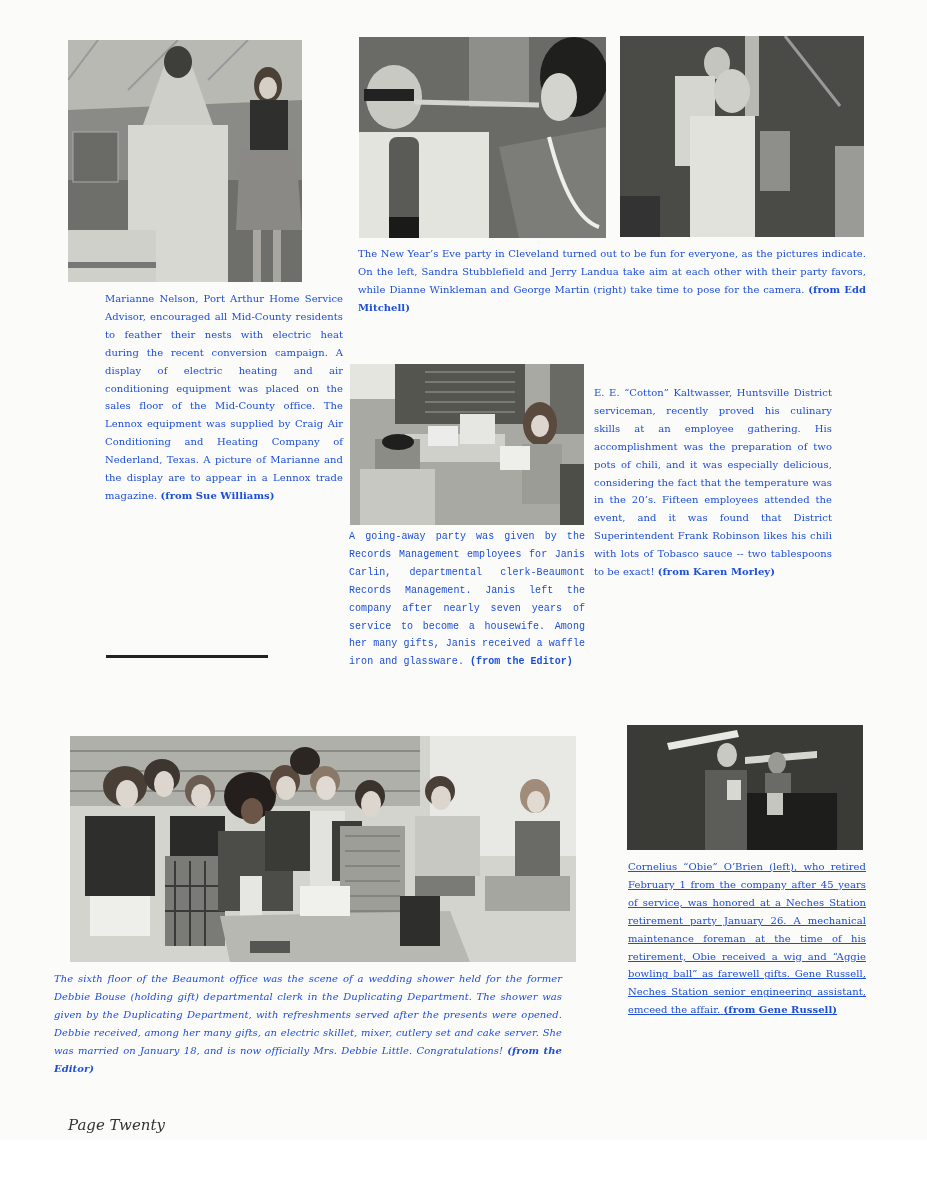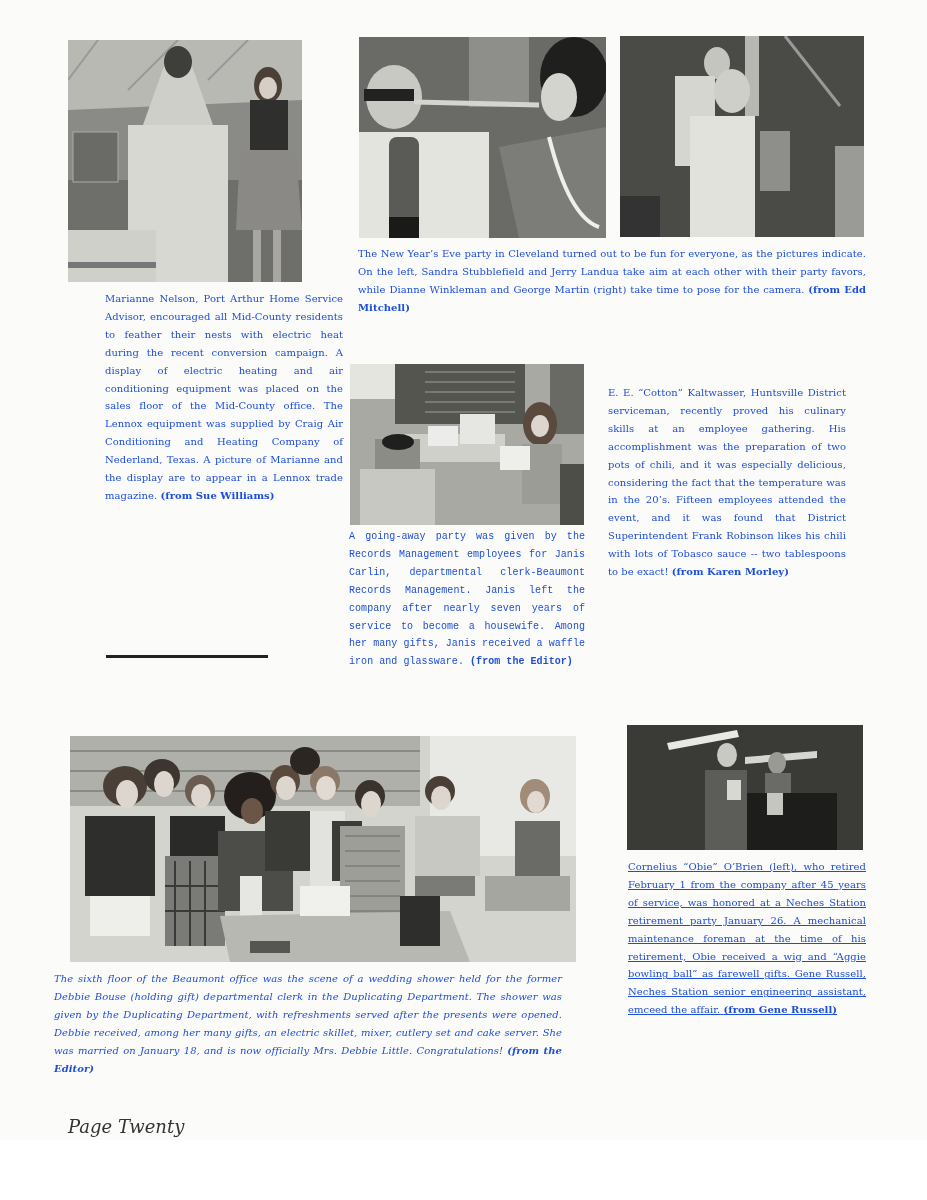--- a/index.html
+++ b/index.html
@@ -25,21 +25,21 @@
       letter-spacing: 0.05px;
     }
     .caption .src { font-weight: bold; }
     .rule {
       position: absolute; left: 106px; top: 655px; width: 162px; height: 3px;
       background: #222;
     }
     .folio {
       position: absolute; left: 68px; top: 1116px;
       font-family: "DejaVu Serif", "Liberation Serif", serif;
-      font-style: italic; font-size: 18px; color: #333;
+      font-style: italic; font-size: 15px; color: #333;
     }
   </style>
 </head>
 <body>
 
 <div class="page-bottom"></div>
 
 <div class="photo" style="left:68px;top:40px;width:234px;height:242px;" title="Marianne Nelson standing beside Lennox heating equipment display">
   <svg viewBox="0 0 234 242" preserveAspectRatio="none">
     <rect width="234" height="242" fill="#8a8a86"></rect>
@@ -130,21 +130,21 @@
     <rect x="150" y="82" width="30" height="24" fill="#eeeeea"></rect>
     <rect x="210" y="100" width="24" height="61" fill="#4e4e49"></rect>
   </svg>
 </div>
 
 <div class="caption" style="left:349px;top:528px;width:236px;font-family:Liberation Mono, monospace;">
   <span>A going-away party was given by the Records Management employees for Janis Carlin, departmental clerk-Beaumont Records Management.  Janis left the company after nearly seven years of service to become a housewife.  Among her many gifts, Janis received a waffle iron and glassware.</span>
   <span class="src">(from the Editor)</span>
 </div>
 
-<div class="caption" style="left:608px;top:384px;width:238px;">
+<div class="caption" style="left:594px;top:384px;width:238px;">
   <span>E. E. “Cotton” Kaltwasser, Huntsville District serviceman, recently proved his culinary skills at an employee gathering.  His accomplishment was the preparation of two pots of chili, and it was especially delicious, considering the fact that the temperature was in the 20’s.  Fifteen employees attended the event, and it was found that District Superintendent Frank Robinson likes his chili with lots of Tobasco sauce -- two tablespoons to be exact!</span>
   <span class="src">(from Karen Morley)</span>
 </div>
 
 <div class="rule"></div>
 
 <div class="photo" style="left:70px;top:736px;width:506px;height:226px;" title="Group at wedding shower in Duplicating Department">
   <svg viewBox="0 0 506 226" preserveAspectRatio="none">
     <rect width="506" height="226" fill="#d4d4cf"></rect>
     <rect x="0" y="0" width="350" height="70" fill="#b0b0aa"></rect>

